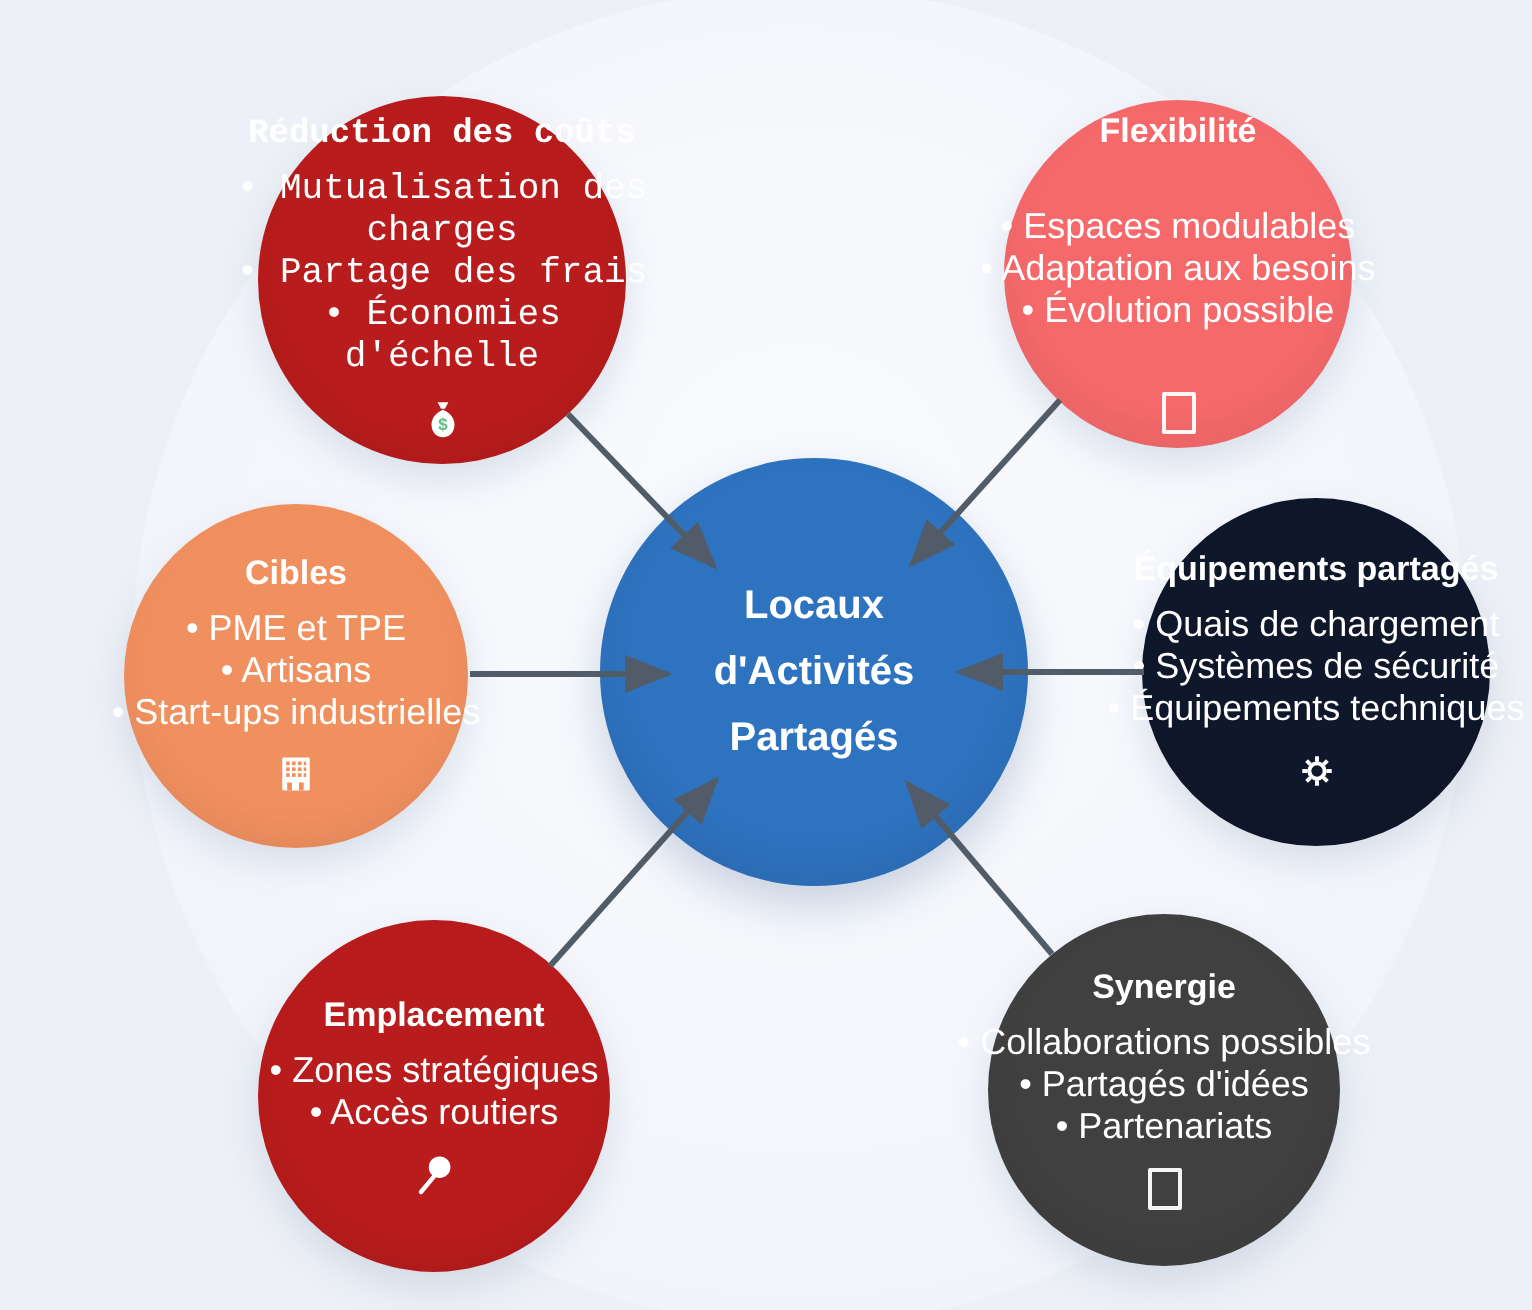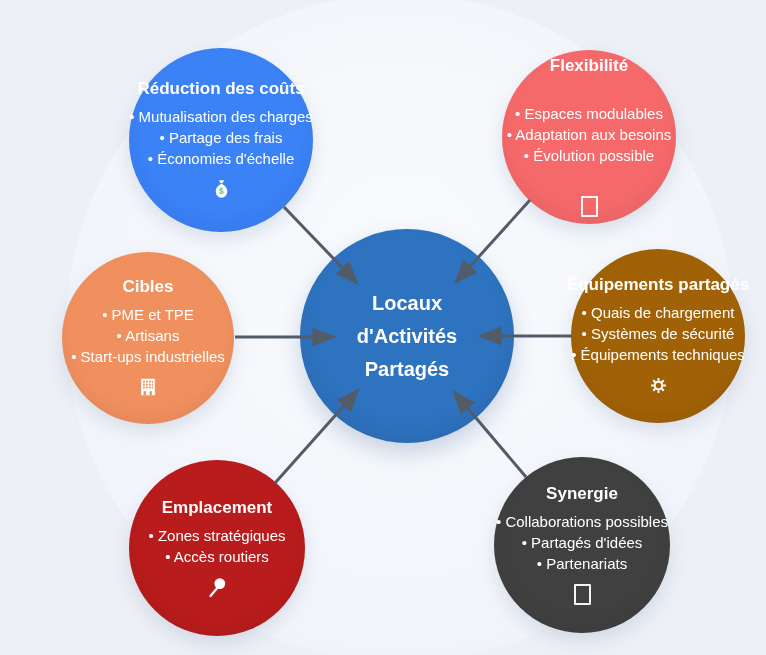--- a/index.html
+++ b/index.html
@@ -21,21 +21,21 @@
   .node{
     position:absolute;border-radius:50%;z-index:2;
     display:flex;flex-direction:column;align-items:center;justify-content:center;
     text-align:center;
     box-shadow:0 8px 18px rgba(120,140,175,.22), inset 0 -8px 16px rgba(0,0,0,.05);
   }
   .node-title{
     font-weight:bold;font-size:17px;line-height:22px;
     width:124%;flex:none;margin-bottom:6px;
   }
-  .node-bullets{font-size:15px;line-height:21px;width:120%;flex:none}
+  .node-bullets{font-size:18px;line-height:21px;width:120%;flex:none}
   .icon-row{margin-top:7px;height:26px;display:flex;align-items:center;justify-content:center;flex:none}
   .center-node{
     left:300px;top:229px;width:214px;height:214px;
     font-weight:bold;font-size:20px;line-height:33px;
     box-shadow:0 10px 22px rgba(100,125,165,.3), inset 0 -10px 18px rgba(0,0,0,.07);
   }
   .n-green{left:129px;top:48px;width:184px;height:184px}
   .n-red{left:502px;top:50px;width:174px;height:174px}
   .n-orange{left:62px;top:252px;width:172px;height:172px}
   .n-yellow{left:571px;top:249px;width:174px;height:174px}
@@ -57,21 +57,21 @@
 <div class="halo halo-inner"></div>
 
 <div class="node center-node" style="background: rgb(46, 115, 192);">
   <div>
       <div>Locaux</div>
       <div>d'Activités</div>
       <div>Partagés</div>
     </div>
 </div>
 
-<div class="node n-green" style="background: #3b82f6;">
+<div class="node n-green" style="background: #b91c1c; font-family: Liberation Mono, monospace;">
   <div class="node-title">Réduction des coûts</div>
   <div class="node-bullets">
       <div>• Mutualisation des charges</div>
       <div>• Partage des frais</div>
       <div>• Économies d'échelle</div>
     </div>
   <div class="icon-row">
     <svg class="glyph" width="23" height="24" viewBox="0 0 24 24">
       <path fill="#ffffff" d="M9.2 2.8h5.6l-1.8 3.3h-2z"></path>
       <path fill="#ffffff" d="M12 6.6c-3.9 1.7-6 4.5-6 7.8 0 4 2.5 6.6 6 6.6s6-2.6 6-6.6c0-3.3-2.1-6.1-6-7.8z"></path>
@@ -115,21 +115,21 @@
           <rect x="9.8" y="11.6" width="2" height="2"></rect>
         <rect x="13" y="11.6" width="2" height="2"></rect>
           <rect x="16.2" y="11.6" width="1.4" height="2"></rect>
         <rect x="7.2" y="16.6" width="2.6" height="4.4"></rect>
           <rect x="13.6" y="16.6" width="2.6" height="4.4"></rect>
       </g>
     </svg>
   </div>
 </div>
 
-<div class="node n-yellow" style="background: #a16207; text-align: center;">
+<div class="node n-yellow" style="background: #0f172a; text-align: center;">
   <div class="node-title">Équipements partagés</div>
   <div class="node-bullets">
       <div>• Quais de chargement</div>
       <div>• Systèmes de sécurité</div>
       <div>• Équipements techniques</div>
     </div>
   <div class="icon-row">
     <svg class="glyph" width="17" height="17" viewBox="0 0 24 24">
       <circle cx="12" cy="12" r="5.4" fill="none" stroke="#ffffff" stroke-width="2.8"></circle>
       <g fill="#ffffff">

